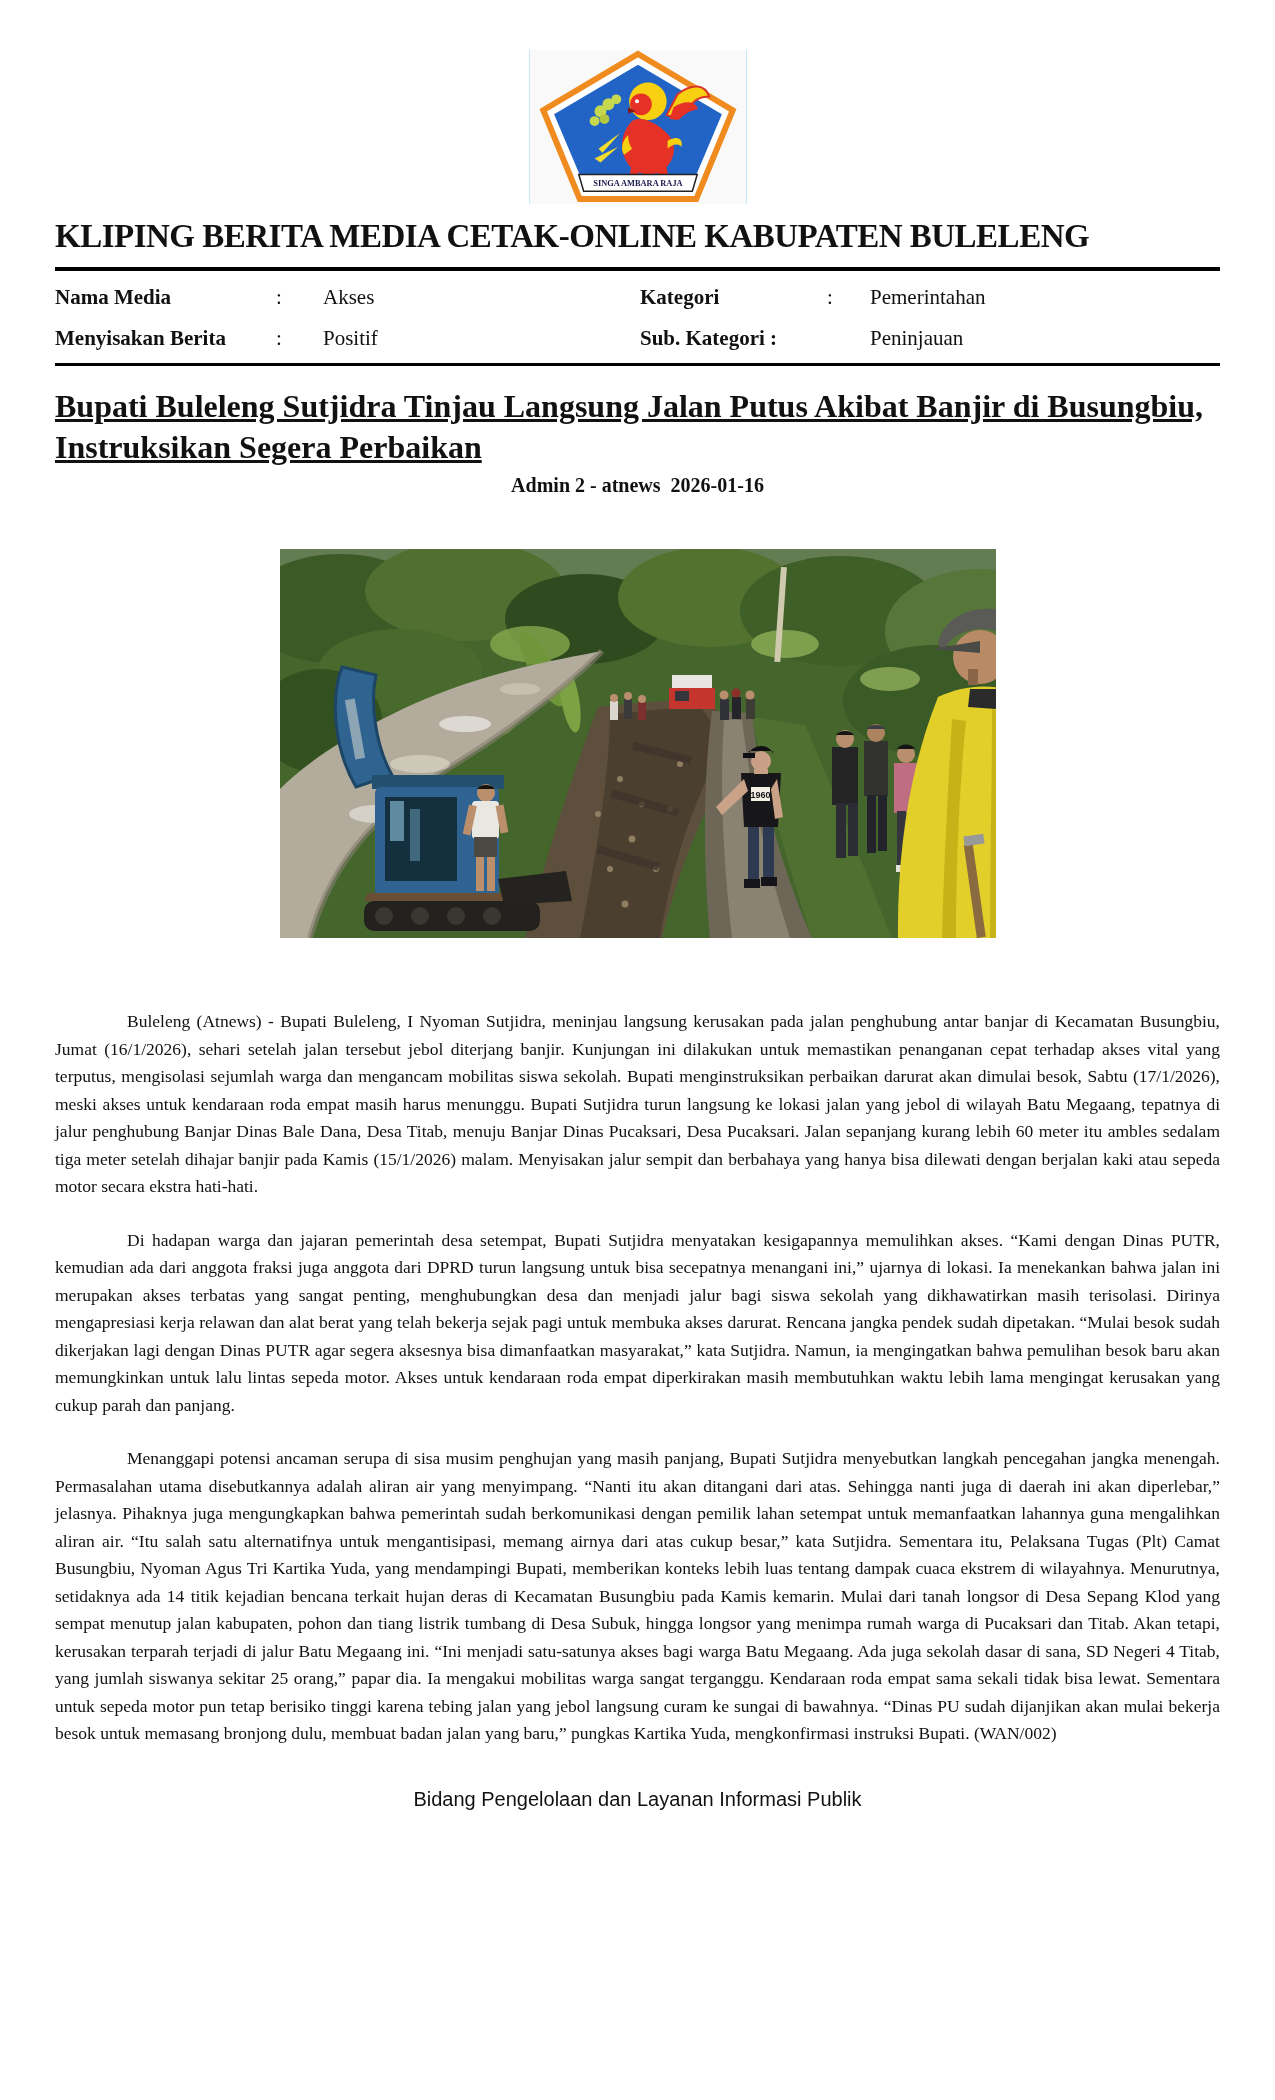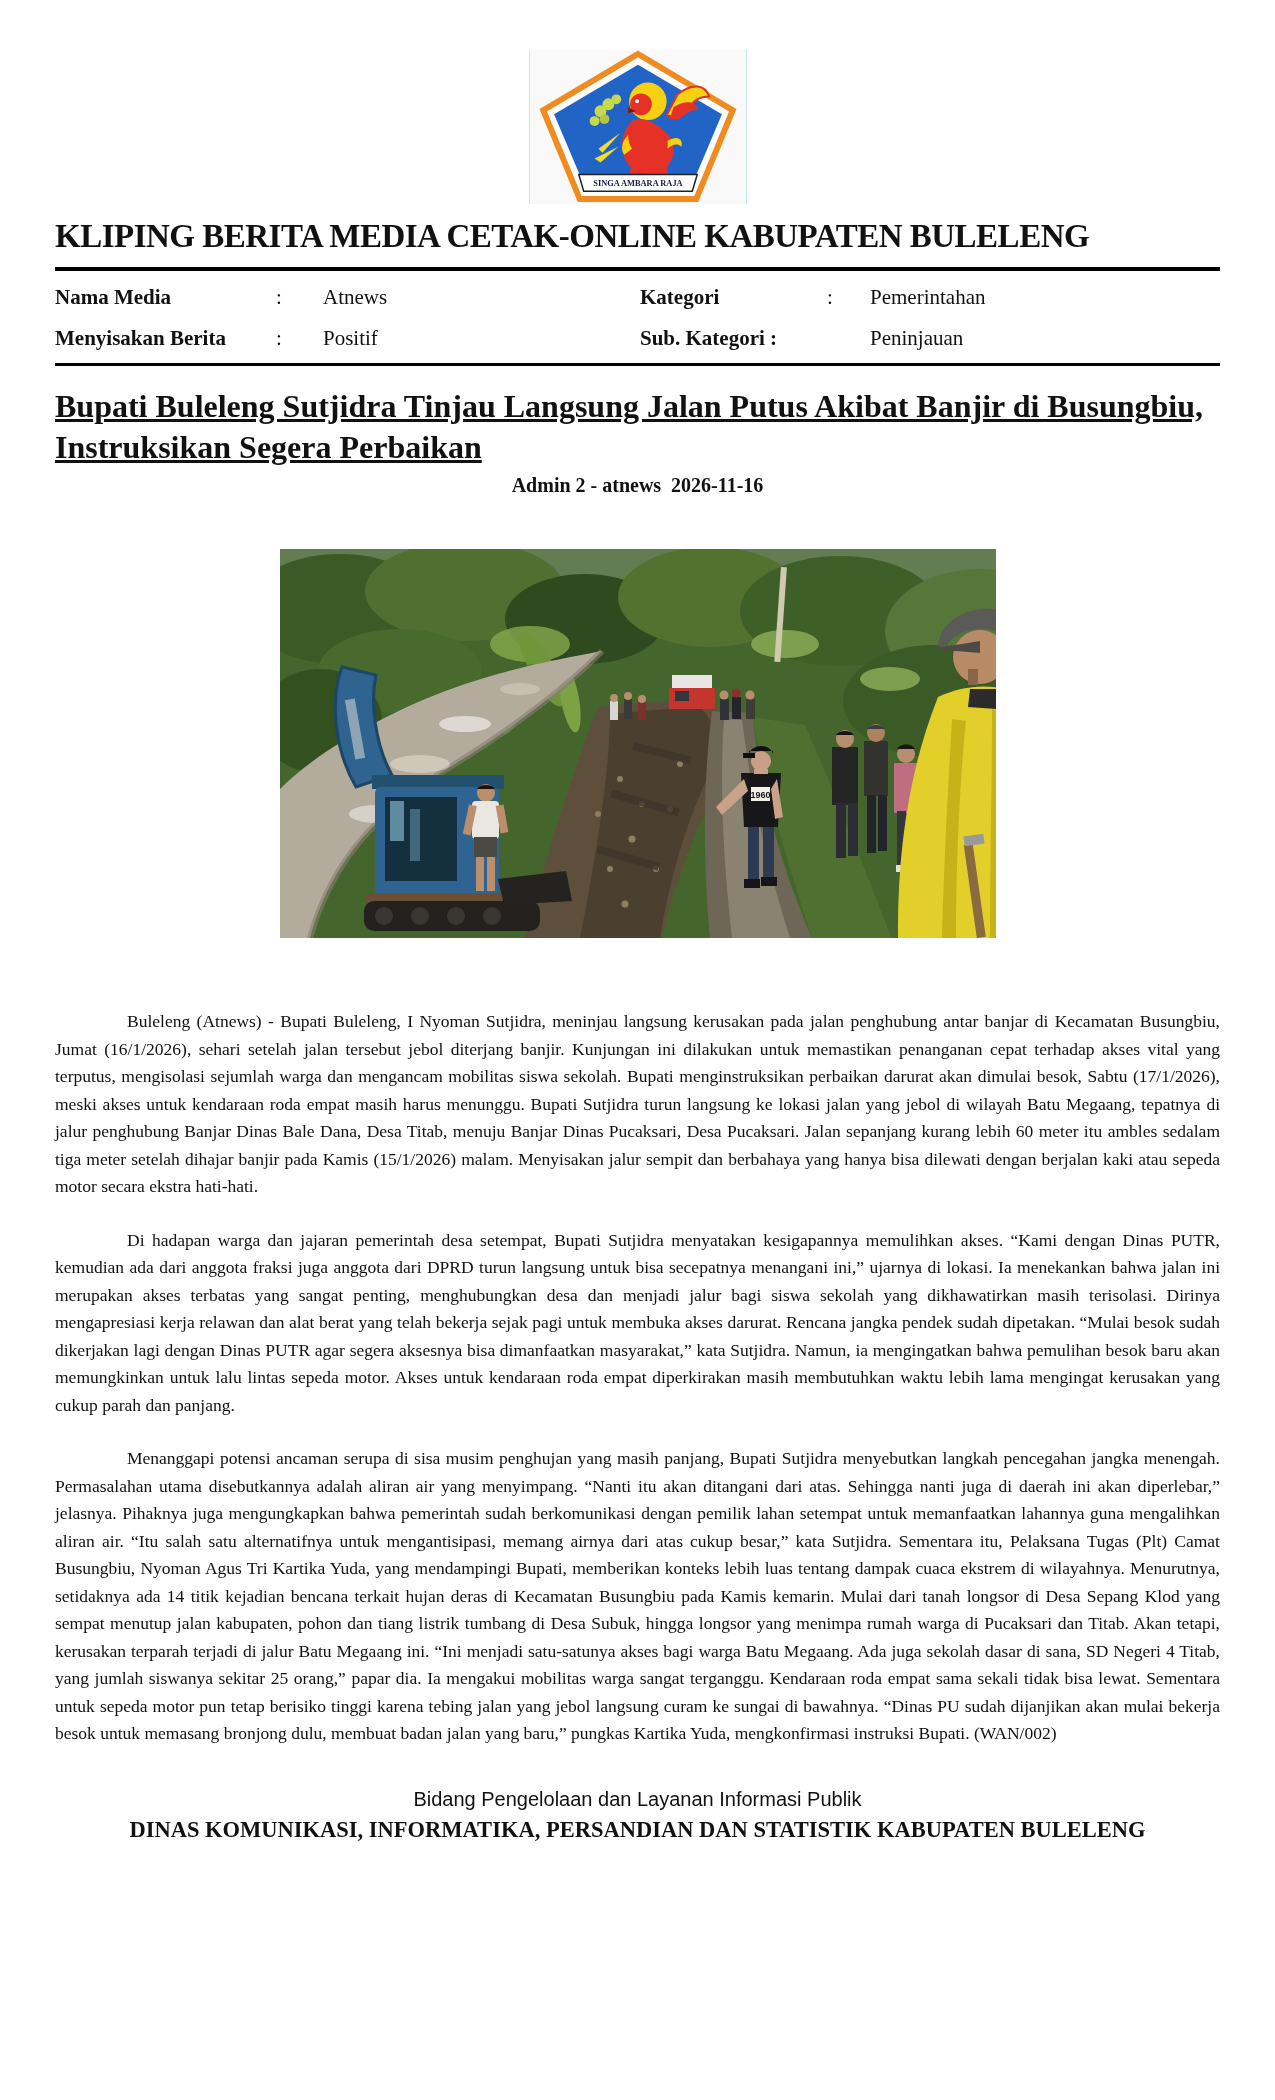--- a/index.html
+++ b/index.html
@@ -84,21 +84,21 @@
   </div>
 
   <div class="doc-title">KLIPING BERITA MEDIA CETAK-ONLINE KABUPATEN BULELENG</div>
 
   <div class="rule-thick"></div>
 
   <div class="meta">
     <div class="meta-pair left">
       <span class="meta-label">Nama Media</span>
       <span class="meta-colon">:</span>
-      <span class="meta-value">Atnews</span>
+      <span class="meta-value">Akses</span>
     </div>
     <div class="meta-pair right">
       <span class="meta-label">Kategori</span>
       <span class="meta-colon">:</span>
       <span class="meta-value">Pemerintahan</span>
     </div>
     <div class="meta-pair left">
       <span class="meta-label">Menyisakan Berita</span>
       <span class="meta-colon">:</span>
       <span class="meta-value">Positif</span>
@@ -106,21 +106,21 @@
     <div class="meta-pair right">
       <span class="meta-label">Sub. Kategori :</span>
       <span class="meta-colon"></span>
       <span class="meta-value">Peninjauan</span>
     </div>
   </div>
 
   <div class="rule-med"></div>
 
   <h1 class="headline" style="margin-bottom:0;">Bupati Buleleng Sutjidra Tinjau Langsung Jalan Putus Akibat Banjir di Busungbiu, Instruksikan Segera Perbaikan</h1>
-  <div class="byline">Admin 2 - atnews  2026-11-16</div>
+  <div class="byline">Admin 2 - atnews  2026-01-16</div>
 
   <div class="photo-wrap">
     <div class="photo-frame">
       <svg width="757" height="389" viewBox="0 0 757 389">
 
         <rect width="757" height="389" fill="#44652c"></rect>
         <rect width="757" height="46" fill="#7f8f72" opacity="0.55"></rect>
         <ellipse cx="60" cy="60" rx="95" ry="55" fill="#3b5a26"></ellipse>
         <ellipse cx="185" cy="42" rx="100" ry="50" fill="#516f30"></ellipse>
         <ellipse cx="305" cy="70" rx="80" ry="45" fill="#2e4a1e"></ellipse>
@@ -280,16 +280,15 @@
 
   <div class="article">
     <p>Buleleng (Atnews) - Bupati Buleleng, I Nyoman Sutjidra, meninjau langsung kerusakan pada jalan penghubung antar banjar di Kecamatan Busungbiu, Jumat (16/1/2026), sehari setelah jalan tersebut jebol diterjang banjir. Kunjungan ini dilakukan untuk memastikan penanganan cepat terhadap akses vital yang terputus, mengisolasi sejumlah warga dan mengancam mobilitas siswa sekolah. Bupati menginstruksikan perbaikan darurat akan dimulai besok, Sabtu (17/1/2026), meski akses untuk kendaraan roda empat masih harus menunggu. Bupati Sutjidra turun langsung ke lokasi jalan yang jebol di wilayah Batu Megaang, tepatnya di jalur penghubung Banjar Dinas Bale Dana, Desa Titab, menuju Banjar Dinas Pucaksari, Desa Pucaksari. Jalan sepanjang kurang lebih 60 meter itu ambles sedalam tiga meter setelah dihajar banjir pada Kamis (15/1/2026) malam. Menyisakan jalur sempit dan berbahaya yang hanya bisa dilewati dengan berjalan kaki atau sepeda motor secara ekstra hati-hati.</p>
     <p>Di hadapan warga dan jajaran pemerintah desa setempat, Bupati Sutjidra menyatakan kesigapannya memulihkan akses. “Kami dengan Dinas PUTR, kemudian ada dari anggota fraksi juga anggota dari DPRD turun langsung untuk bisa secepatnya menangani ini,” ujarnya di lokasi. Ia menekankan bahwa jalan ini merupakan akses terbatas yang sangat penting, menghubungkan desa dan menjadi jalur bagi siswa sekolah yang dikhawatirkan masih terisolasi. Dirinya mengapresiasi kerja relawan dan alat berat yang telah bekerja sejak pagi untuk membuka akses darurat. Rencana jangka pendek sudah dipetakan. “Mulai besok sudah dikerjakan lagi dengan Dinas PUTR agar segera aksesnya bisa dimanfaatkan masyarakat,” kata Sutjidra. Namun, ia mengingatkan bahwa pemulihan besok baru akan memungkinkan untuk lalu lintas sepeda motor. Akses untuk kendaraan roda empat diperkirakan masih membutuhkan waktu lebih lama mengingat kerusakan yang cukup parah dan panjang.</p>
     <p>Menanggapi potensi ancaman serupa di sisa musim penghujan yang masih panjang, Bupati Sutjidra menyebutkan langkah pencegahan jangka menengah. Permasalahan utama disebutkannya adalah aliran air yang menyimpang. “Nanti itu akan ditangani dari atas. Sehingga nanti juga di daerah ini akan diperlebar,” jelasnya. Pihaknya juga mengungkapkan bahwa pemerintah sudah berkomunikasi dengan pemilik lahan setempat untuk memanfaatkan lahannya guna mengalihkan aliran air. “Itu salah satu alternatifnya untuk mengantisipasi, memang airnya dari atas cukup besar,” kata Sutjidra. Sementara itu, Pelaksana Tugas (Plt) Camat Busungbiu, Nyoman Agus Tri Kartika Yuda, yang mendampingi Bupati, memberikan konteks lebih luas tentang dampak cuaca ekstrem di wilayahnya. Menurutnya, setidaknya ada 14 titik kejadian bencana terkait hujan deras di Kecamatan Busungbiu pada Kamis kemarin. Mulai dari tanah longsor di Desa Sepang Klod yang sempat menutup jalan kabupaten, pohon dan tiang listrik tumbang di Desa Subuk, hingga longsor yang menimpa rumah warga di Pucaksari dan Titab. Akan tetapi, kerusakan terparah terjadi di jalur Batu Megaang ini. “Ini menjadi satu-satunya akses bagi warga Batu Megaang. Ada juga sekolah dasar di sana, SD Negeri 4 Titab, yang jumlah siswanya sekitar 25 orang,” papar dia. Ia mengakui mobilitas warga sangat terganggu. Kendaraan roda empat sama sekali tidak bisa lewat. Sementara untuk sepeda motor pun tetap berisiko tinggi karena tebing jalan yang jebol langsung curam ke sungai di bawahnya. “Dinas PU sudah dijanjikan akan mulai bekerja besok untuk memasang bronjong dulu, membuat badan jalan yang baru,” pungkas Kartika Yuda, mengkonfirmasi instruksi Bupati. (WAN/002)</p>
   </div>
 
 
   <div class="footer">
     <div class="footer-line1">Bidang Pengelolaan dan Layanan Informasi Publik</div>
-    <div class="footer-line2">DINAS KOMUNIKASI, INFORMATIKA, PERSANDIAN DAN STATISTIK KABUPATEN BULELENG</div>
   </div>
 
 </div>
 
 </body></html>

